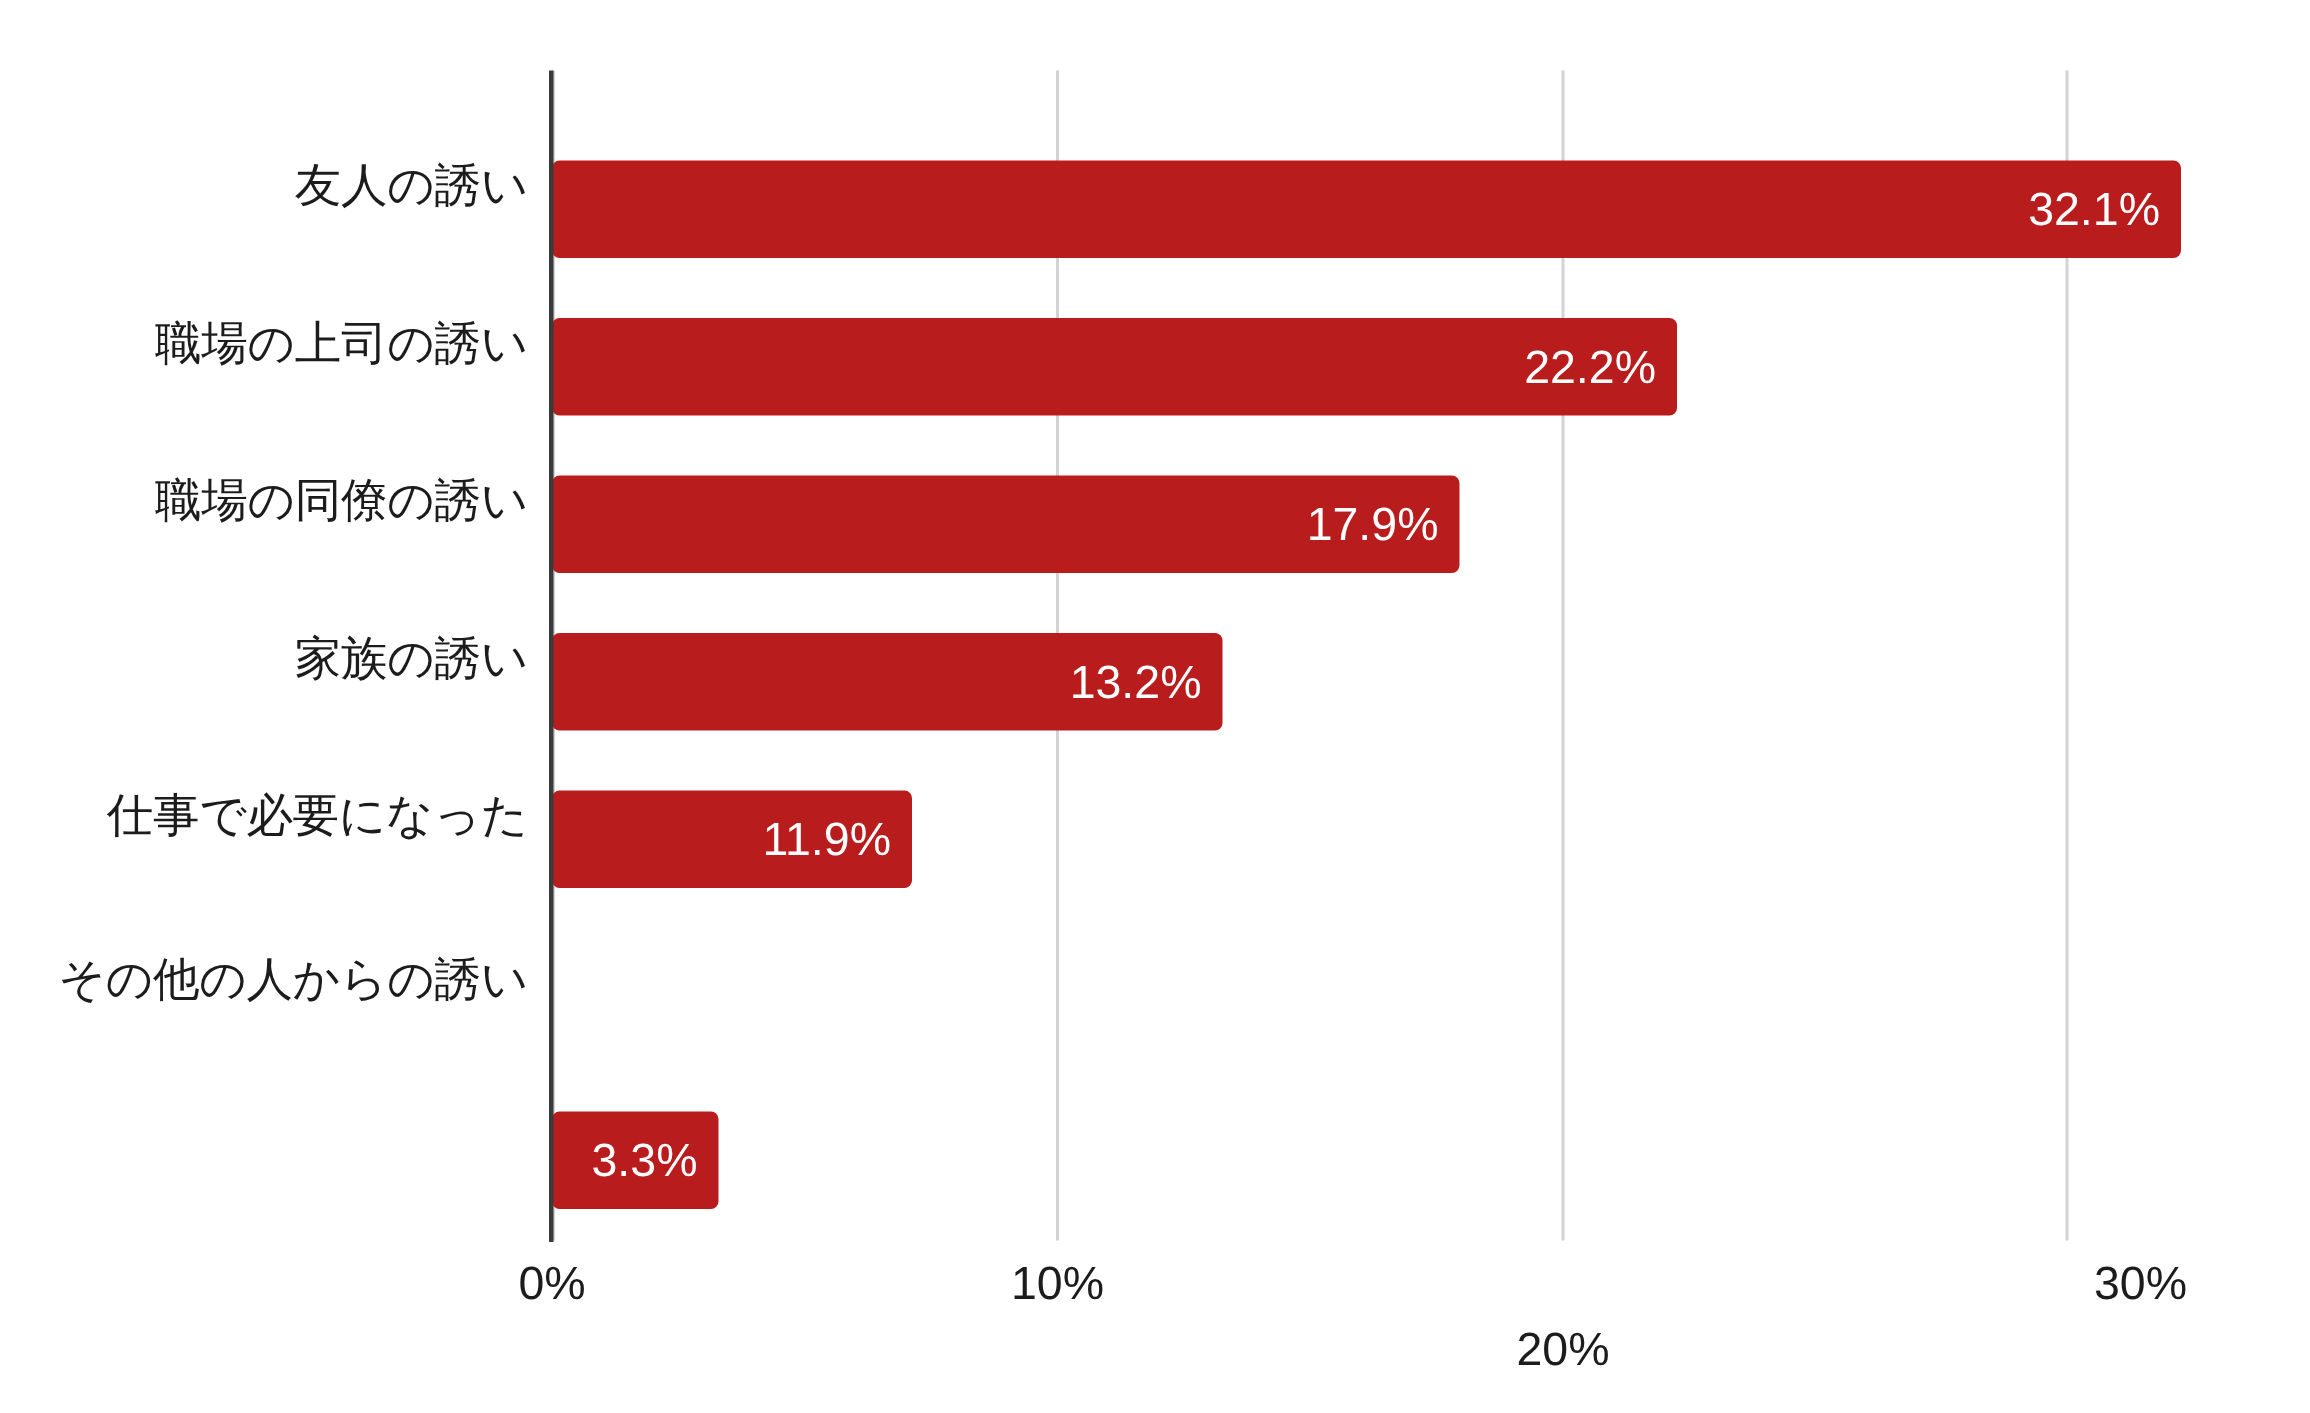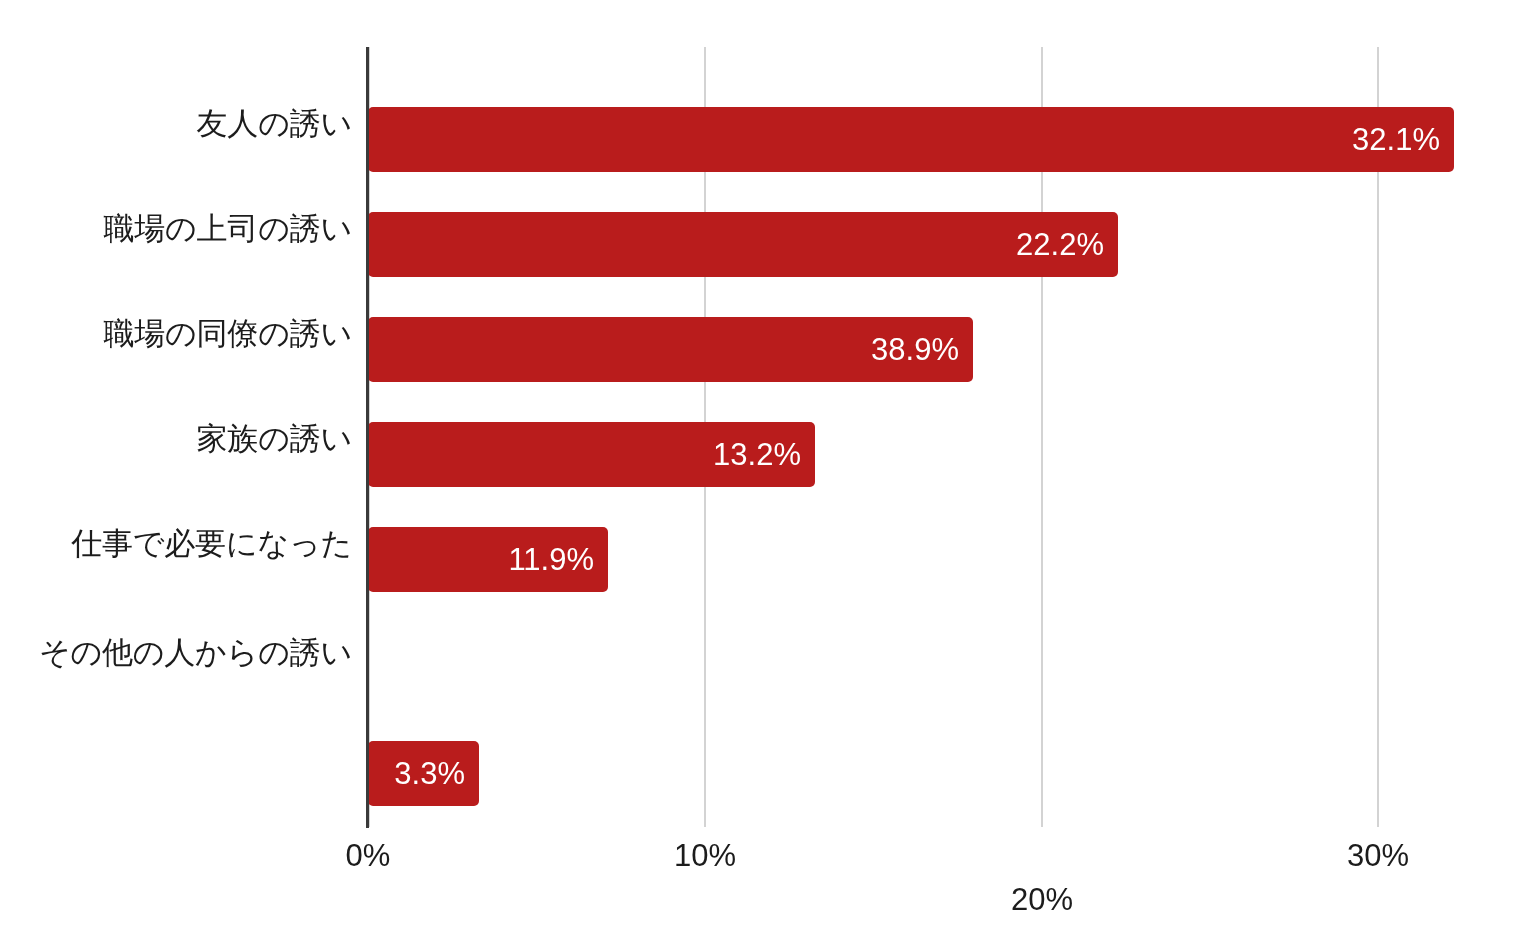--- a/index.html
+++ b/index.html
@@ -135,21 +135,21 @@
     <div class="bar-row" style="top:196px;">
       <div class="cat-label">職場の上司の誘い</div>
       <div class="bar" style="width:750px;">
         <span class="bar-value">22.2%</span>
       </div>
     </div>
 
     <div class="bar-row" style="top:301px;">
       <div class="cat-label">職場の同僚の誘い</div>
       <div class="bar" style="width:605px;">
-        <span class="bar-value">38.9%</span>
+        <span class="bar-value">17.9%</span>
       </div>
     </div>
 
     <div class="bar-row" style="top:406px;">
       <div class="cat-label">家族の誘い</div>
       <div class="bar" style="width:447px;">
         <span class="bar-value">13.2%</span>
       </div>
     </div>
 
@@ -168,15 +168,15 @@
       <div class="bar" style="width:111px;">
         <span class="bar-value">3.3%</span>
       </div>
     </div>
 
   </div>
 
   <div class="tick-label" style="left:368px;">0%</div>
   <div class="tick-label" style="left:705px;">10%</div>
   <div class="tick-label" style="left:1042px;margin-top:44px;">20%</div>
-  <div class="tick-label" style="left:1378px;">30%</div>
+  <div class="tick-label" style="left:1378px;text-align:right;">30%</div>
 
 </div>
 
 </body></html>

